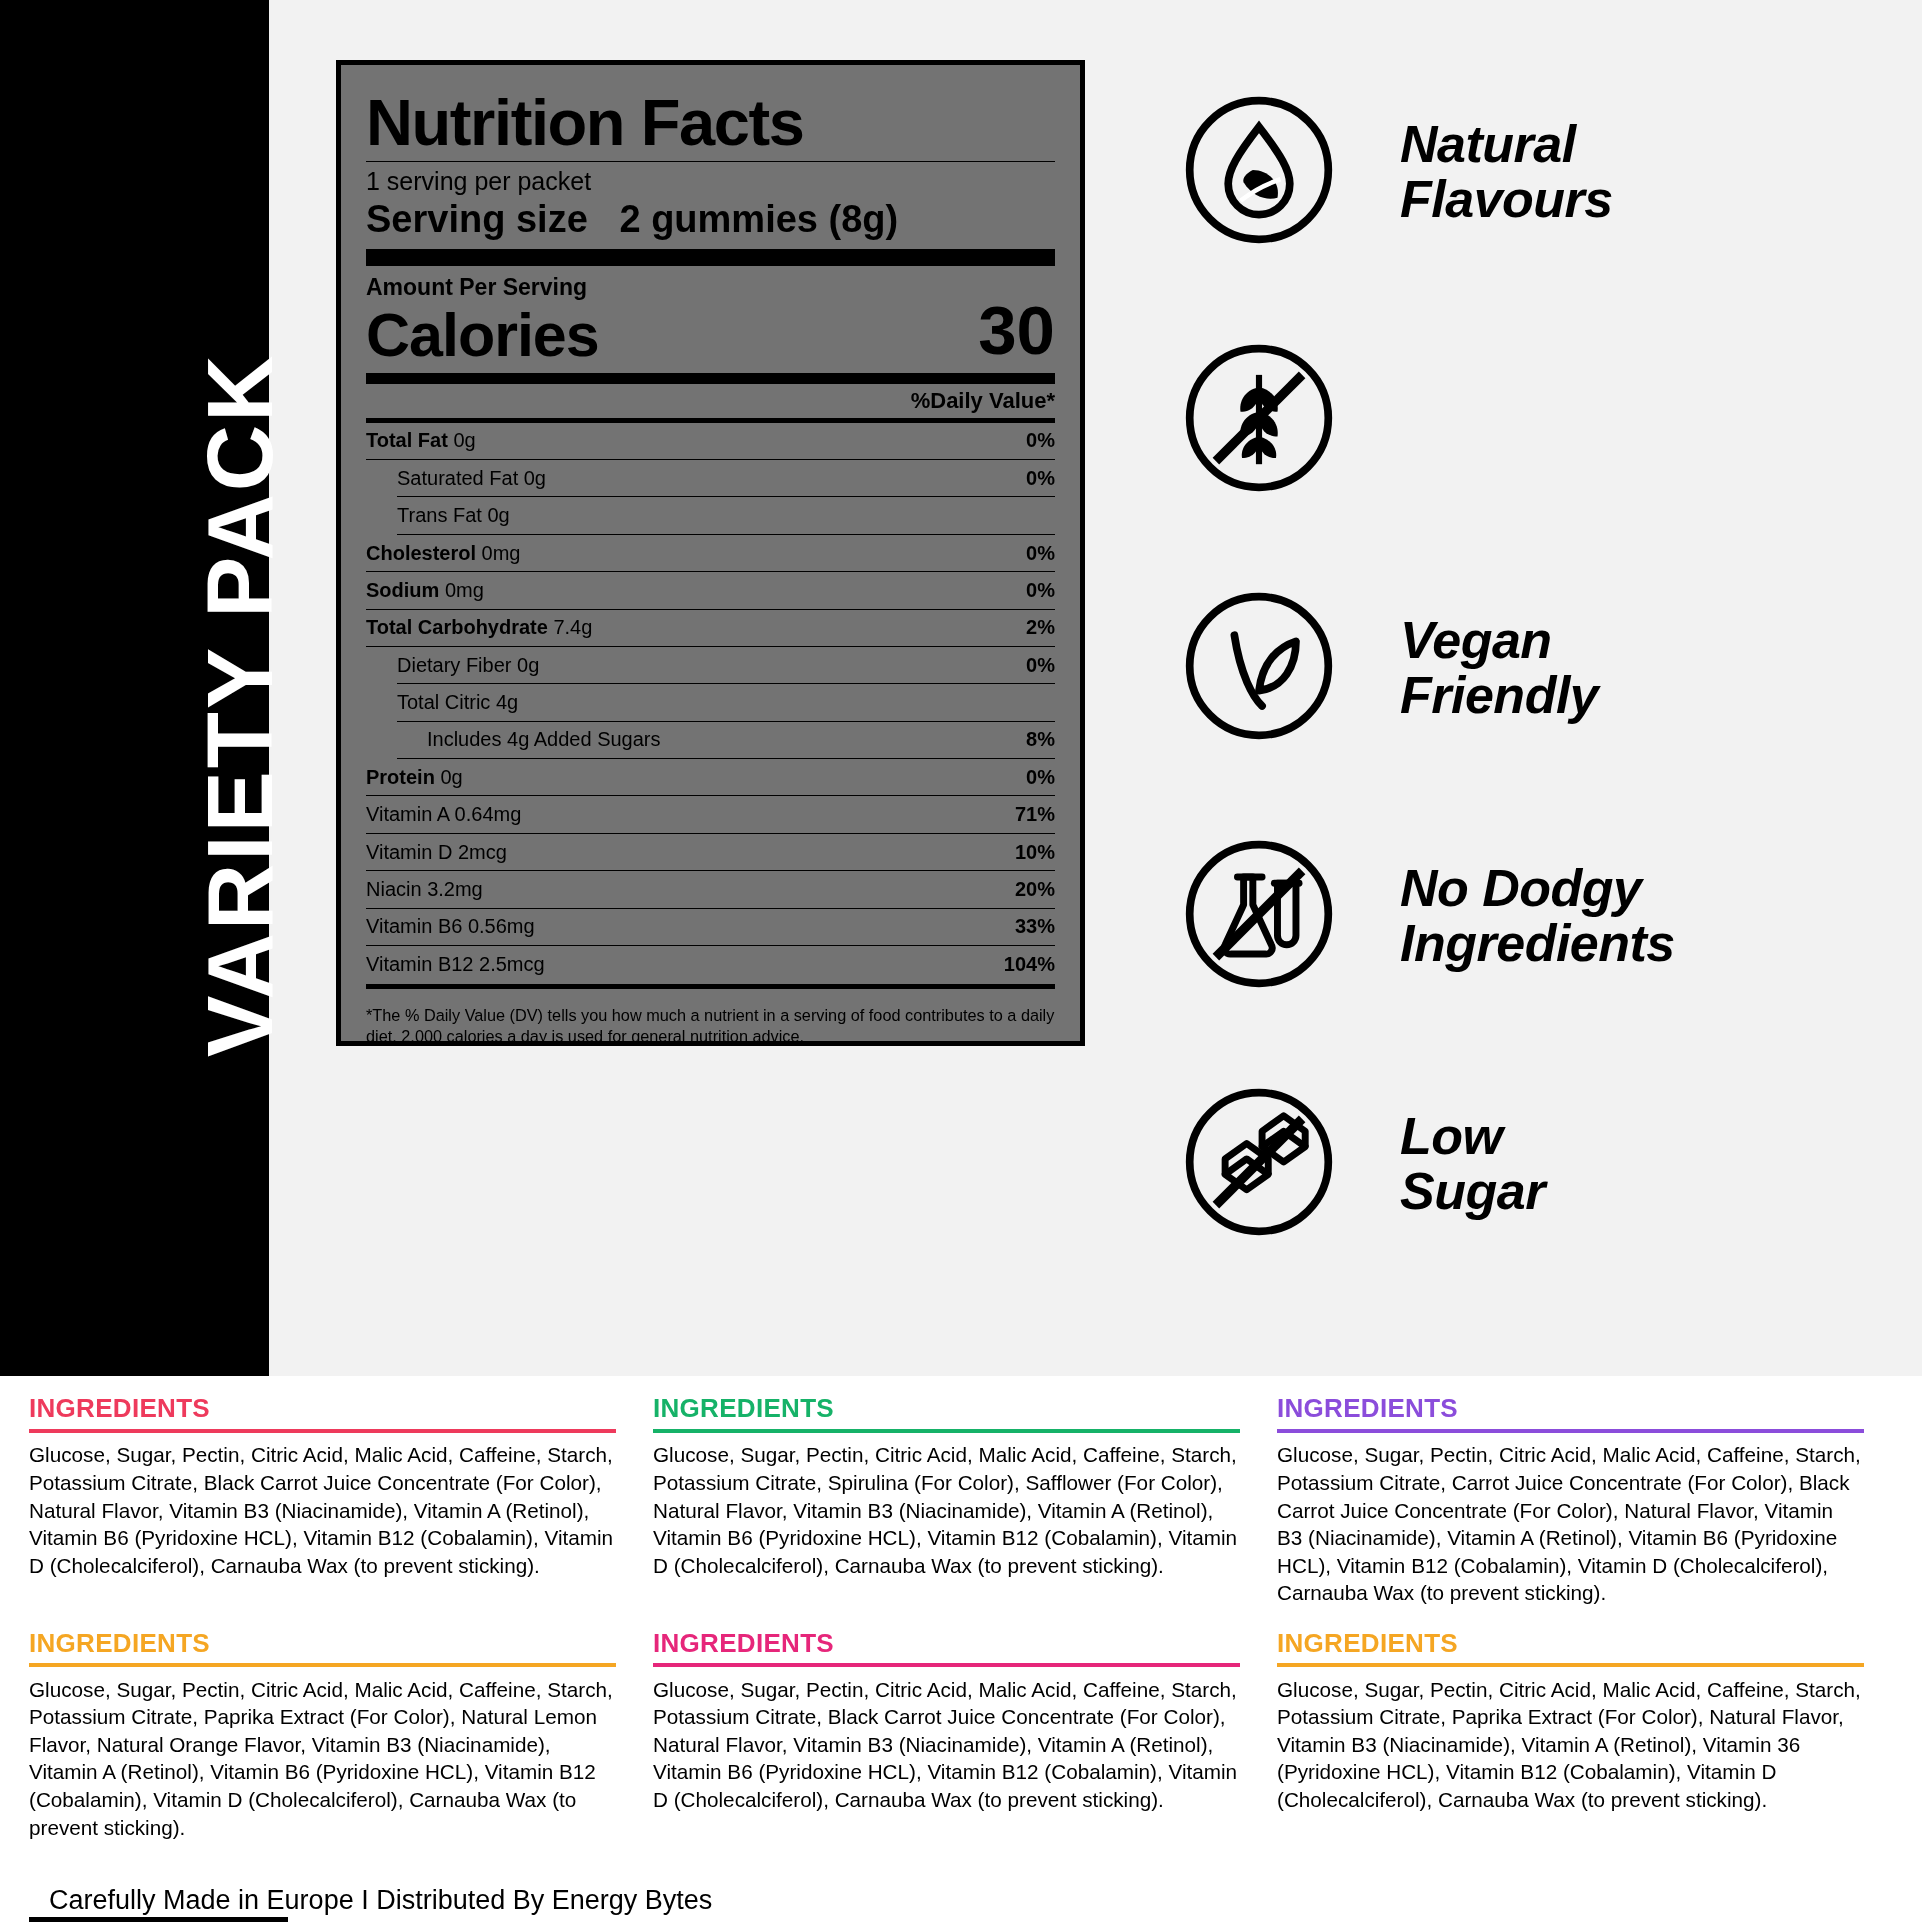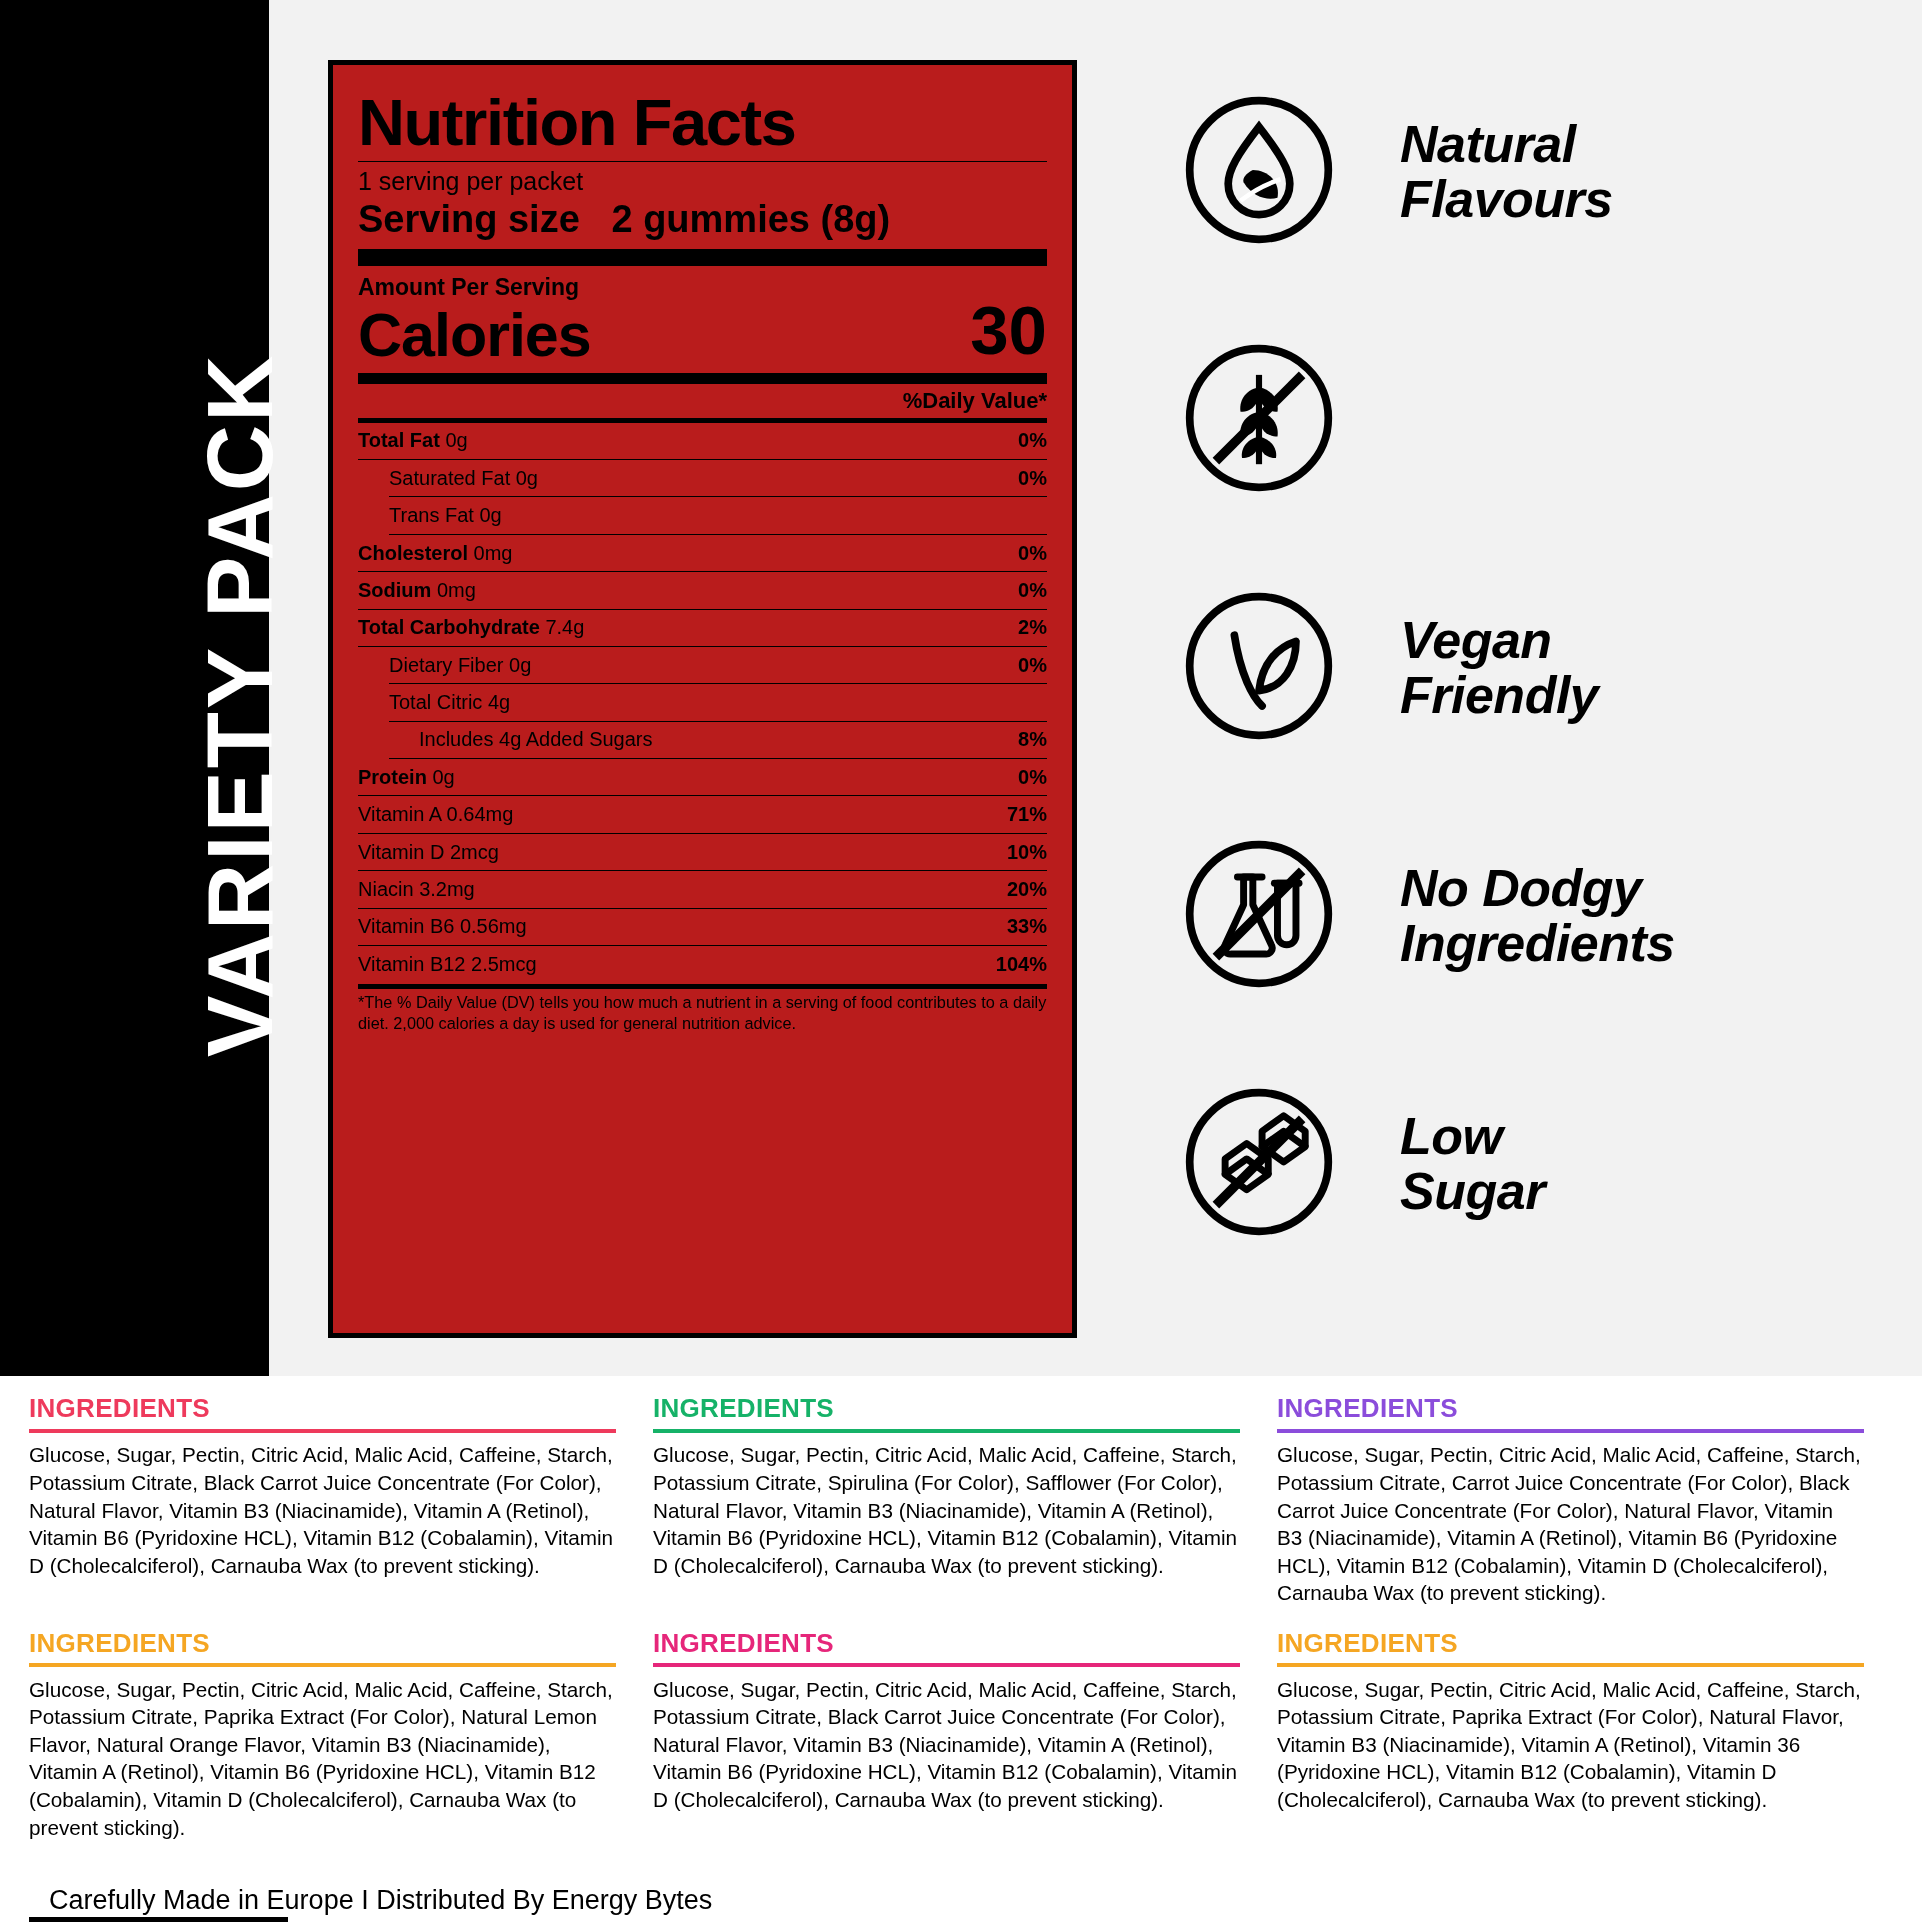--- a/index.html
+++ b/index.html
@@ -38,24 +38,24 @@
     letter-spacing: 2.9px;
     transform: rotate(-90deg);
     transform-origin: 0 0;
     left: 188px;
     top: 1057px;
   }
 
   
   #nutrition-panel {
     position: absolute;
-    left: 328px; top: 60px;
-    width: 749px; height: 1278px;
+    left: 336px; top: 60px;
+    width: 749px; height: 986px;
     border: 5.8px solid #000;
-    background: #b91c1c;
+    background: #737373;
     padding: 21px 25px 17.3px 25px;
   }
   .nf-title {
     font-size: 65px;
     font-weight: bold;
     letter-spacing: -1.4px;
     line-height: 1.0;
     margin: 3.8px 0 5.8px 0;
   }
   .rule-thin { border-bottom: 1.9px solid #000; }
@@ -103,21 +103,21 @@
     padding: 6.7px 0 6.7px 0;
   }
   .nf-row .label b { font-weight: bold; }
   .nf-row .pct { font-weight: bold; }
   .indent1 { padding-left: 31px; }
   .indent2 { padding-left: 61px; }
 
   .nf-footnote {
     font-size: 16.3px;
     line-height: 1.28;
-    padding-top: 3px;
+    padding-top: 16px;
   }
 
   
   #badges {
     position: absolute;
     left: 1182px; top: 48px;
     width: 711px;
     font-style: italic;
   }
   .badge {

